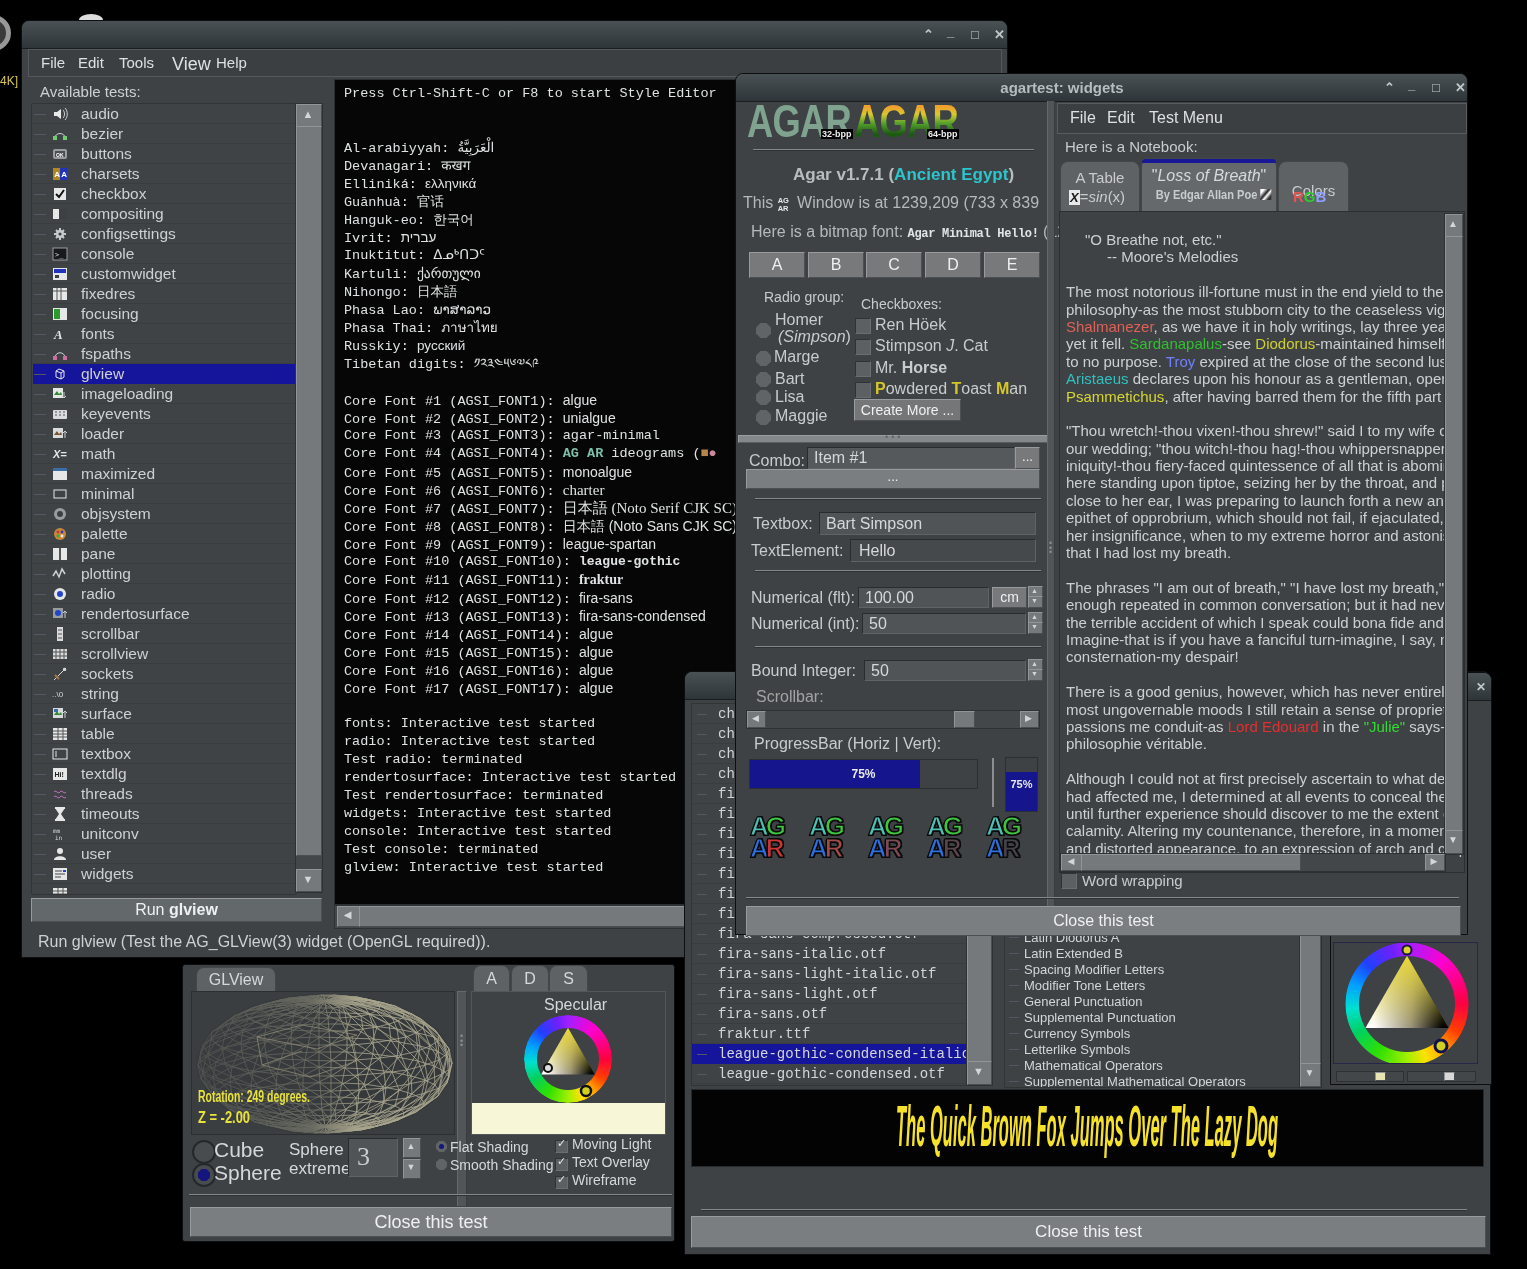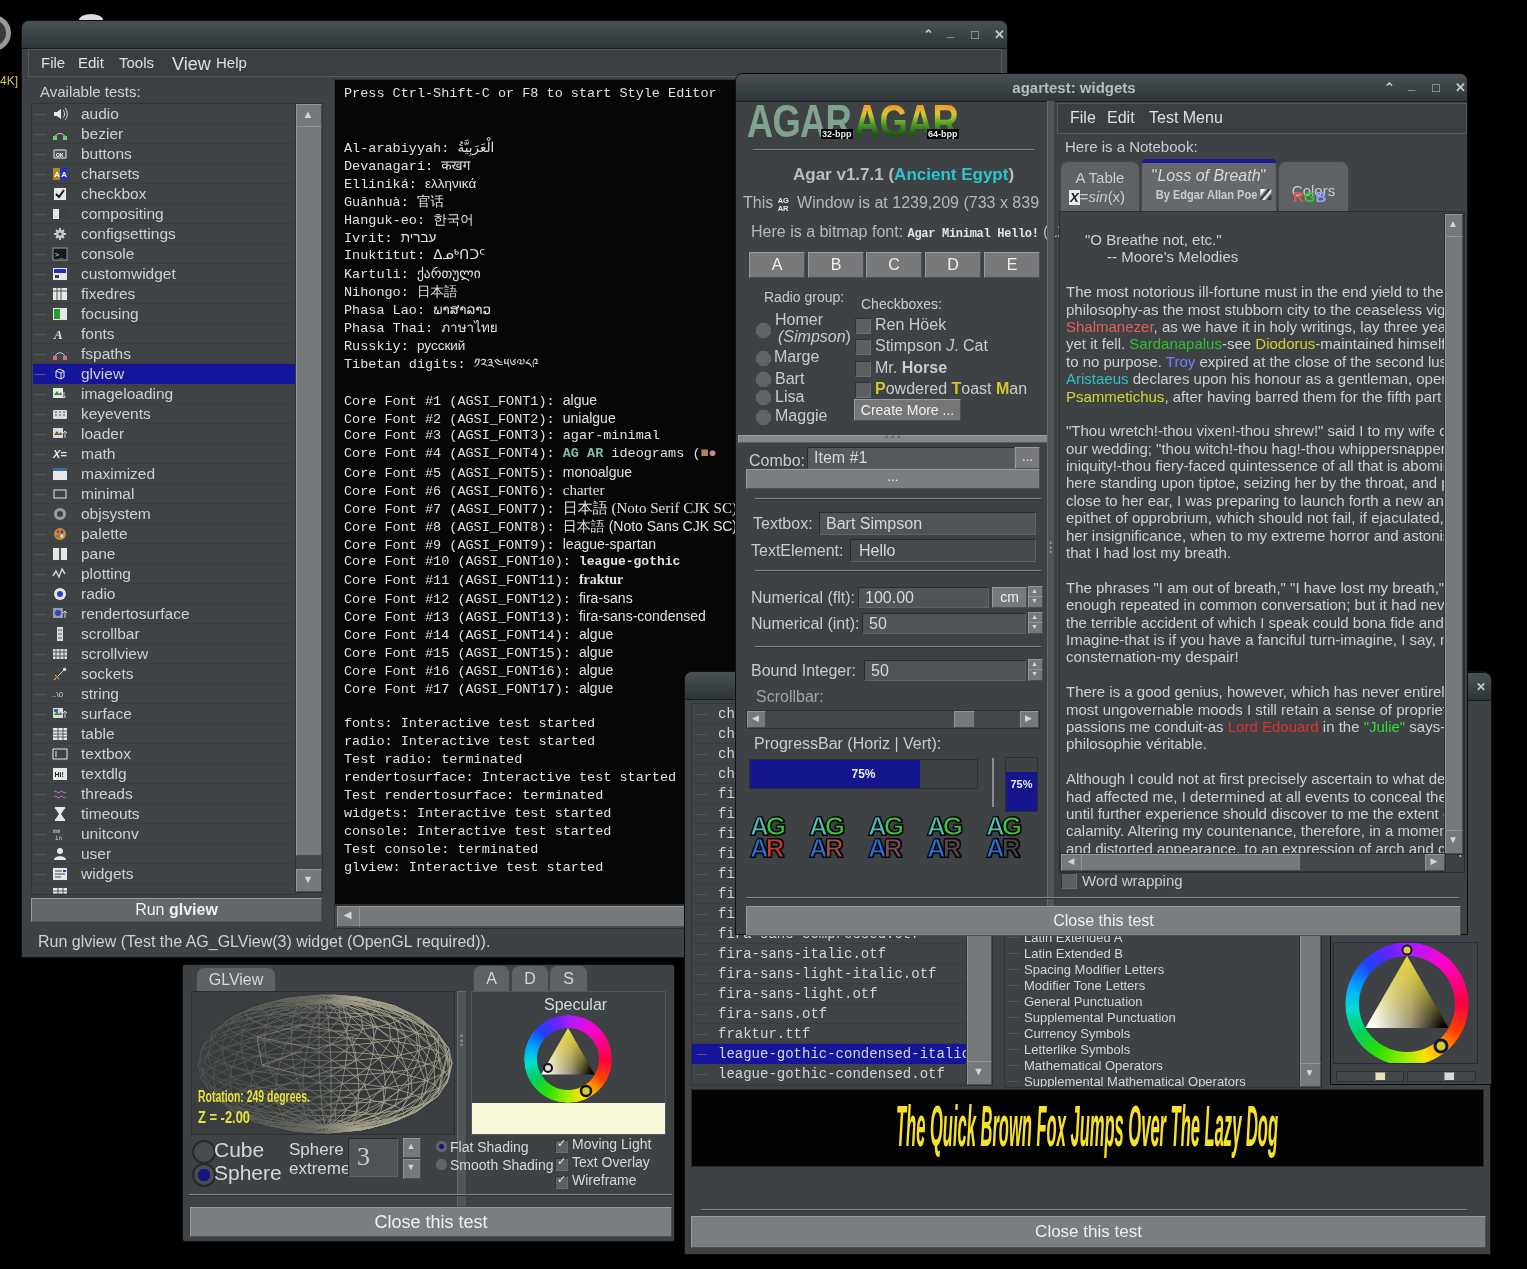--- a/index.html
+++ b/index.html
@@ -547,21 +547,21 @@
         <div style="position:absolute;left:0;top:0px;width:295px;height:16px;">
           <u style="position:absolute;left:4px;top:8px;width:10px;height:1px;background:#515866;text-decoration:none;"></u>
           <span style="position:absolute;left:19px;top:1px;font-size:13px;color:#d3d6d7;white-space:nowrap;">Basic Latin</span>
         </div>
         <div style="position:absolute;left:0;top:16px;width:295px;height:16px;">
           <u style="position:absolute;left:4px;top:8px;width:10px;height:1px;background:#515866;text-decoration:none;"></u>
           <span style="position:absolute;left:19px;top:1px;font-size:13px;color:#d3d6d7;white-space:nowrap;">Latin 1 Supplement</span>
         </div>
         <div style="position:absolute;left:0;top:32px;width:295px;height:16px;">
           <u style="position:absolute;left:4px;top:8px;width:10px;height:1px;background:#515866;text-decoration:none;"></u>
-          <span style="position:absolute;left:19px;top:1px;font-size:13px;color:#d3d6d7;white-space:nowrap;">Latin Extended A</span>
+          <span style="position:absolute;left:19px;top:1px;font-size:13px;color:#d3d6d7;white-space:nowrap;">Latin Diodorus A</span>
         </div>
         <div style="position:absolute;left:0;top:48px;width:295px;height:16px;">
           <u style="position:absolute;left:4px;top:8px;width:10px;height:1px;background:#515866;text-decoration:none;"></u>
           <span style="position:absolute;left:19px;top:1px;font-size:13px;color:#d3d6d7;white-space:nowrap;">Latin Extended B</span>
         </div>
         <div style="position:absolute;left:0;top:64px;width:295px;height:16px;">
           <u style="position:absolute;left:4px;top:8px;width:10px;height:1px;background:#515866;text-decoration:none;"></u>
           <span style="position:absolute;left:19px;top:1px;font-size:13px;color:#d3d6d7;white-space:nowrap;">Spacing Modifier Letters</span>
         </div>
         <div style="position:absolute;left:0;top:80px;width:295px;height:16px;">
@@ -685,21 +685,21 @@
 <div class="lbl" style="left:374px;top:190px;font-size:11px;color:#e8eaea;">✓</div>
 <div class="lbl" style="left:389px;top:189px;font-size:14px;color:#d5d8d9;">Text Overlay</div>
 <div class="chk" style="left:372px;top:211px;width:11px;height:11px;"></div>
 <div class="lbl" style="left:374px;top:208px;font-size:11px;color:#e8eaea;">✓</div>
 <div class="lbl" style="left:389px;top:207px;font-size:14px;color:#d5d8d9;">Wireframe</div>
 <div class="sep" style="left:6px;top:229px;width:483px;"></div>
 <div class="btn" style="left:7px;top:242px;width:480px;height:28px;background:#7b7e80;font-size:18px;line-height:28px;">Close this test</div>
 </div>
     <div class="win" style="left:735px;top:73px;width:731px;height:860px;">
 <div class="tb">
-        <div class="t" style="width:652px;padding-left:12px;">agartest: widgets</div>
+        <div class="t" style="width:652px;">agartest: widgets</div>
         <span class="wb" style="left:648px;">⌃</span>
         <span class="wb" style="left:672px;top:4px;">_</span>
         <span class="wb" style="left:696px;">□</span>
         <span class="wb" style="left:719px;">✕</span>
       </div>
 <div class="lbl" style="left:11px;top:31px;width:140px;font-size:46px;font-weight:bold;color:#7fa38f;letter-spacing:-1px;line-height:33px;transform:scaleX(0.79);transform-origin:0 0;">AGAR</div>
 <div class="lbl" style="left:85px;top:55px;background:#000;color:#eee;font-size:9px;line-height:10px;font-weight:bold;padding:0 1px;z-index:3;">32-bpp</div>
 <div class="lbl" style="left:118px;top:31px;width:140px;font-size:46px;font-weight:bold;background:linear-gradient(#f0a02c 6%,#d8c832 28%,#55a22a 55%,#1c5a12 88%);-webkit-background-clip:text;color:transparent;letter-spacing:-1px;line-height:33px;transform:scaleX(0.79);transform-origin:0 0;">AGAR</div>
 <div class="lbl" style="left:191px;top:55px;background:#000;color:#eee;font-size:9px;line-height:10px;font-weight:bold;padding:0 1px;z-index:3;">64-bpp</div>
 <div class="sep" style="left:17px;top:75px;width:281px;"></div>

